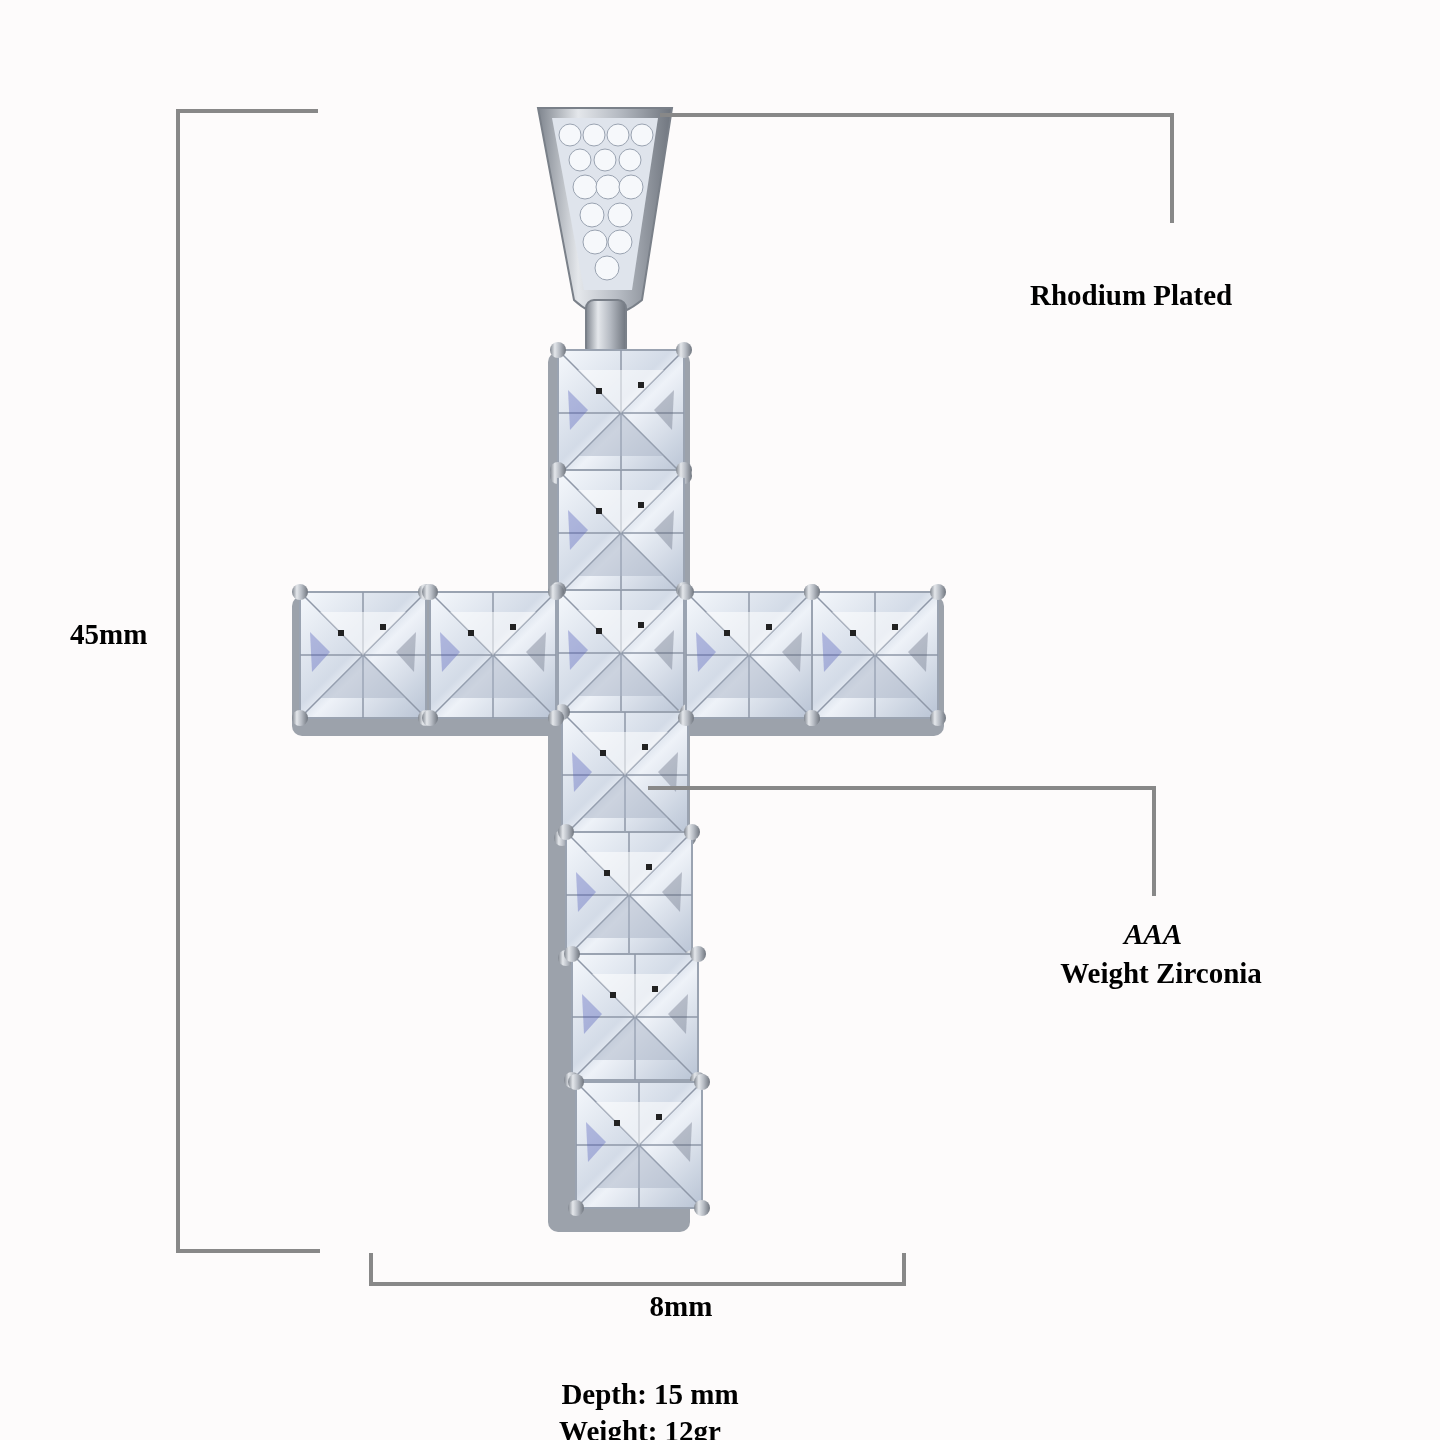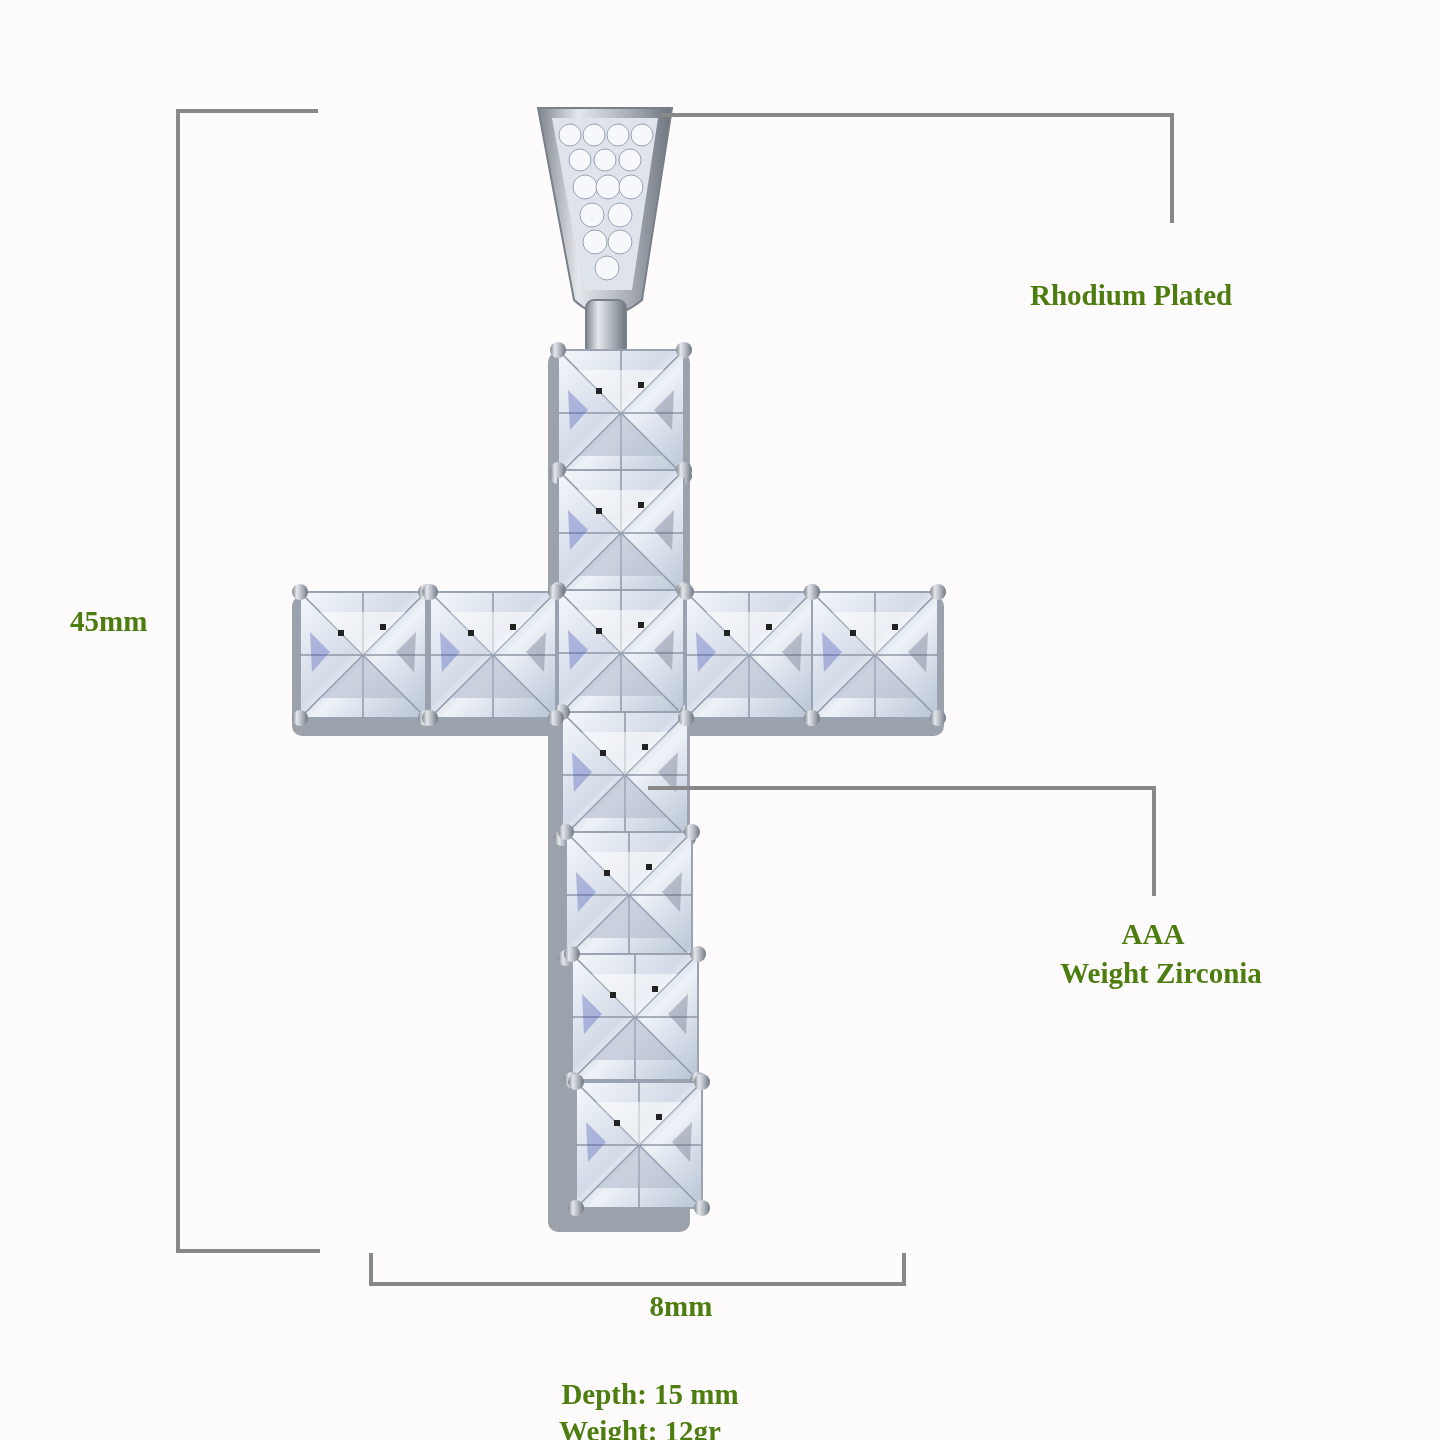--- a/index.html
+++ b/index.html
@@ -5,21 +5,21 @@
     html, body { margin: 0; padding: 0; }
     body {
       width: 1440px; height: 1440px; position: relative; overflow: hidden;
       background: #fdfbfb;
       font-family: "Liberation Serif", "DejaVu Serif", serif;
       color: #111;
     }
     .line { position: absolute; background: #888; }
     .label {
       position: absolute; font-weight: bold; font-size: 29px; white-space: nowrap;
-      color: #4d7c0f; line-height: 1;
+      color: #000000; line-height: 1;
     }
     .center { text-align: center; transform: translateX(-50%); }
     #product { position: absolute; left: 0; top: 0; width: 1440px; height: 1440px; }
   </style>
 </head>
 <body>
 
 <svg id="product" viewBox="0 0 1440 1440" xmlns="http://www.w3.org/2000/svg">
   <defs>
     <linearGradient id="metal" x1="0" y1="0" x2="1" y2="0">
@@ -97,19 +97,19 @@
 <div class="line" style="left:369px; top:1253px; width:4px; height:33px;"></div>
 <div class="line" style="left:369px; top:1282px; width:537px; height:4px;"></div>
 <div class="line" style="left:902px; top:1253px; width:4px; height:33px;"></div>
 
 <div class="line" style="left:660px; top:113px; width:514px; height:4px;"></div>
 <div class="line" style="left:1170px; top:113px; width:4px; height:110px;"></div>
 
 <div class="line" style="left:648px; top:786px; width:508px; height:4px;"></div>
 <div class="line" style="left:1152px; top:786px; width:4px; height:110px;"></div>
 
-<div class="label" style="left:70px; top:607px;">45mm</div>
+<div class="label" style="left:70px; top:620px;">45mm</div>
 <div class="label center" style="left:633px; top:1292px;margin-left:48px;">8mm</div>
 <div class="label" style="left:1030px; top:281px;">Rhodium Plated</div>
-<div class="label center" style="left:1153px; top:920px;">AAA</div>
+<div class="label center" style="left:1153px; top:920px;font-style:italic;">AAA</div>
 <div class="label center" style="left:1161px; top:959px;">Weight Zirconia</div>
 <div class="label center" style="left:640px; top:1417px;">Weight: 12gr</div>
 <div class="label center" style="left:650px; top:1380px;">Depth: 15 mm</div>
 
 </body></html>

